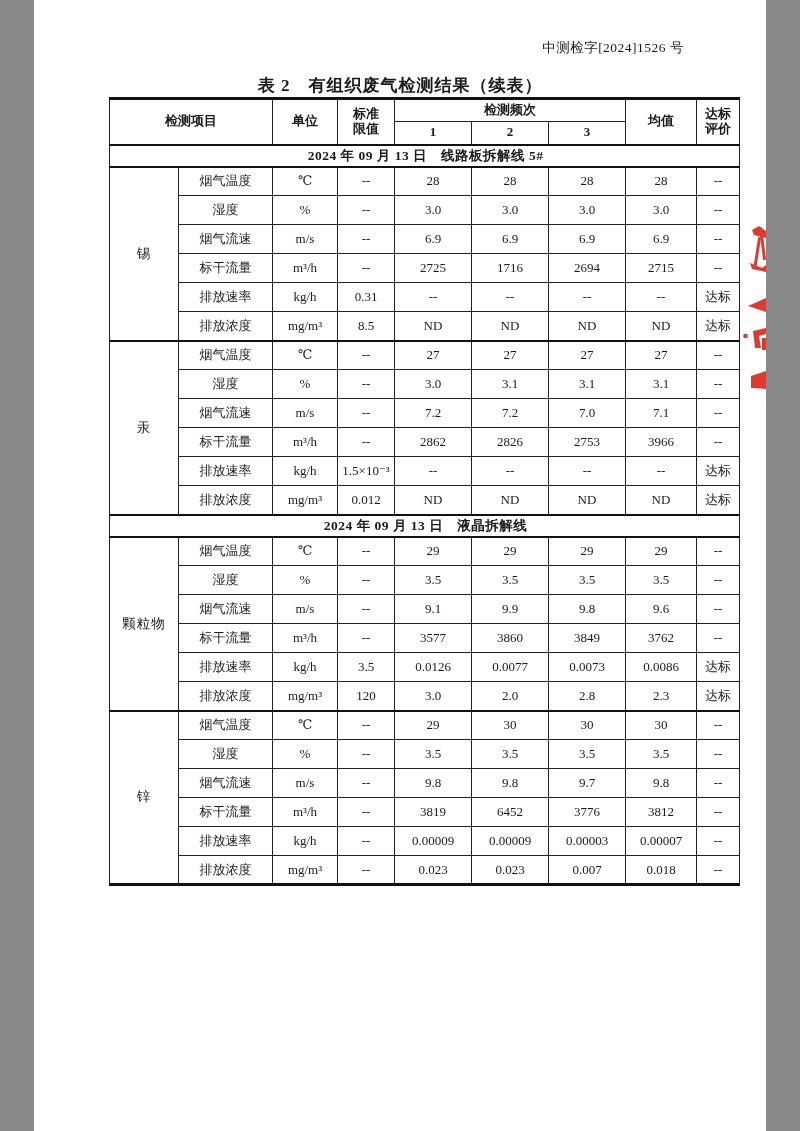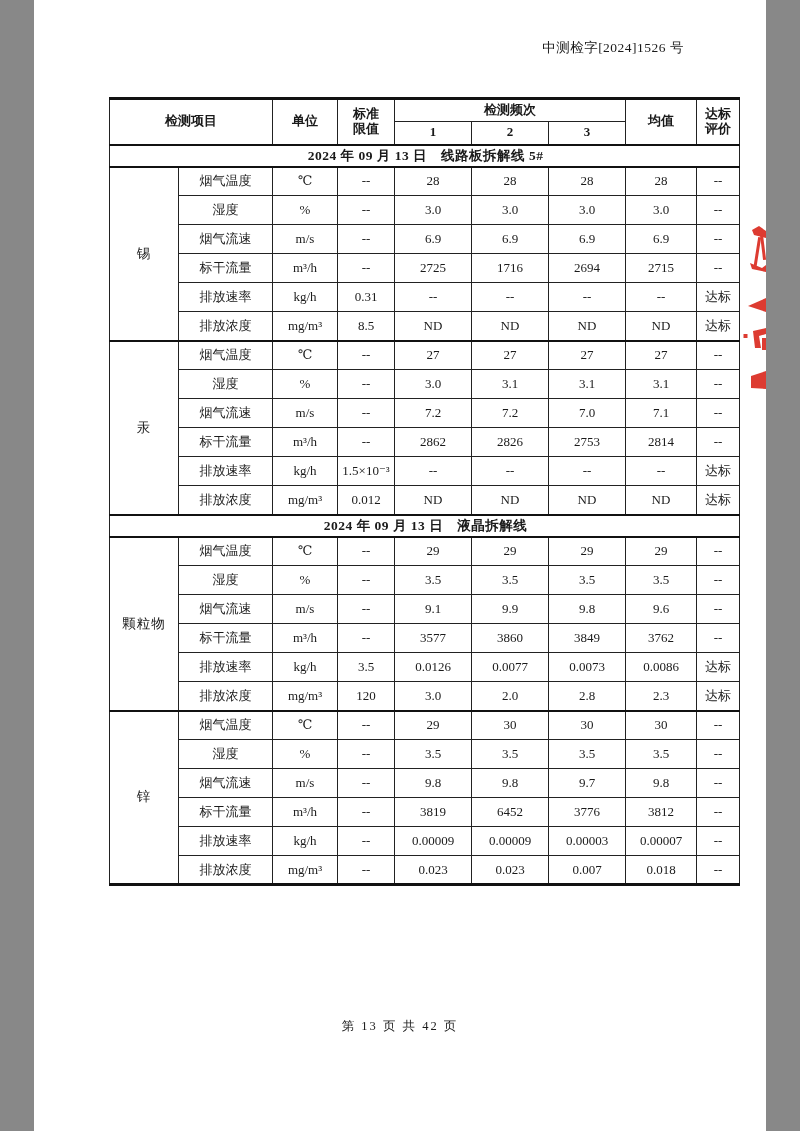--- a/index.html
+++ b/index.html
@@ -96,20 +96,21 @@
     height: 178px;
   }
 </style>
 </head>
 <body>
 
 <div class="page">
 
   <div class="doc-ref">中测检字[2024]1526 号</div>
 
+  <div class="table-title">表 2　有组织废气检测结果（续表）</div>
 
   <table class="report-table">
     <colgroup>
       <col style="width:69px">
         <col style="width:94px">
         <col style="width:65px">
       <col style="width:57px">
         <col style="width:77px">
         <col style="width:77px">
       <col style="width:77px">
@@ -227,21 +228,21 @@
           <td>7.1</td>
           <td>--</td>
         </tr>
         <tr>
           <td>标干流量</td>
           <td>m³/h</td>
           <td>--</td>
           <td>2862</td>
           <td>2826</td>
           <td>2753</td>
-          <td>2814</td>
+          <td>3966</td>
           <td>--</td>
         </tr>
         <tr>
           <td>排放速率</td>
           <td>kg/h</td>
           <td>1.5×10⁻³</td>
           <td>--</td>
           <td>--</td>
           <td>--</td>
           <td>--</td>
@@ -392,16 +393,15 @@
       <rect x="19.5" y="11" width="3" height="25" transform="rotate(-7 21 23)"></rect>
       <path d="M8 39 L20 44 L24 41 L24 48 L10 45 Z"></path>
       <path d="M6 82 L24 74 L24 88 Z"></path>
       <rect x="1.5" y="110" width="4" height="4"></rect>
       <path d="M11 107 L24 104 L24 110 L17 112 L19 124 L13 124 Z"></path>
       <rect x="20" y="114" width="4" height="12"></rect>
       <path d="M9 152 L24 147 L24 165 L9 164 Z"></path>
     </g>
   </svg>
 
-  <div class="page-num">第 13 页 共 42 页</div>
 
 
 </div>
 
 </body></html>

